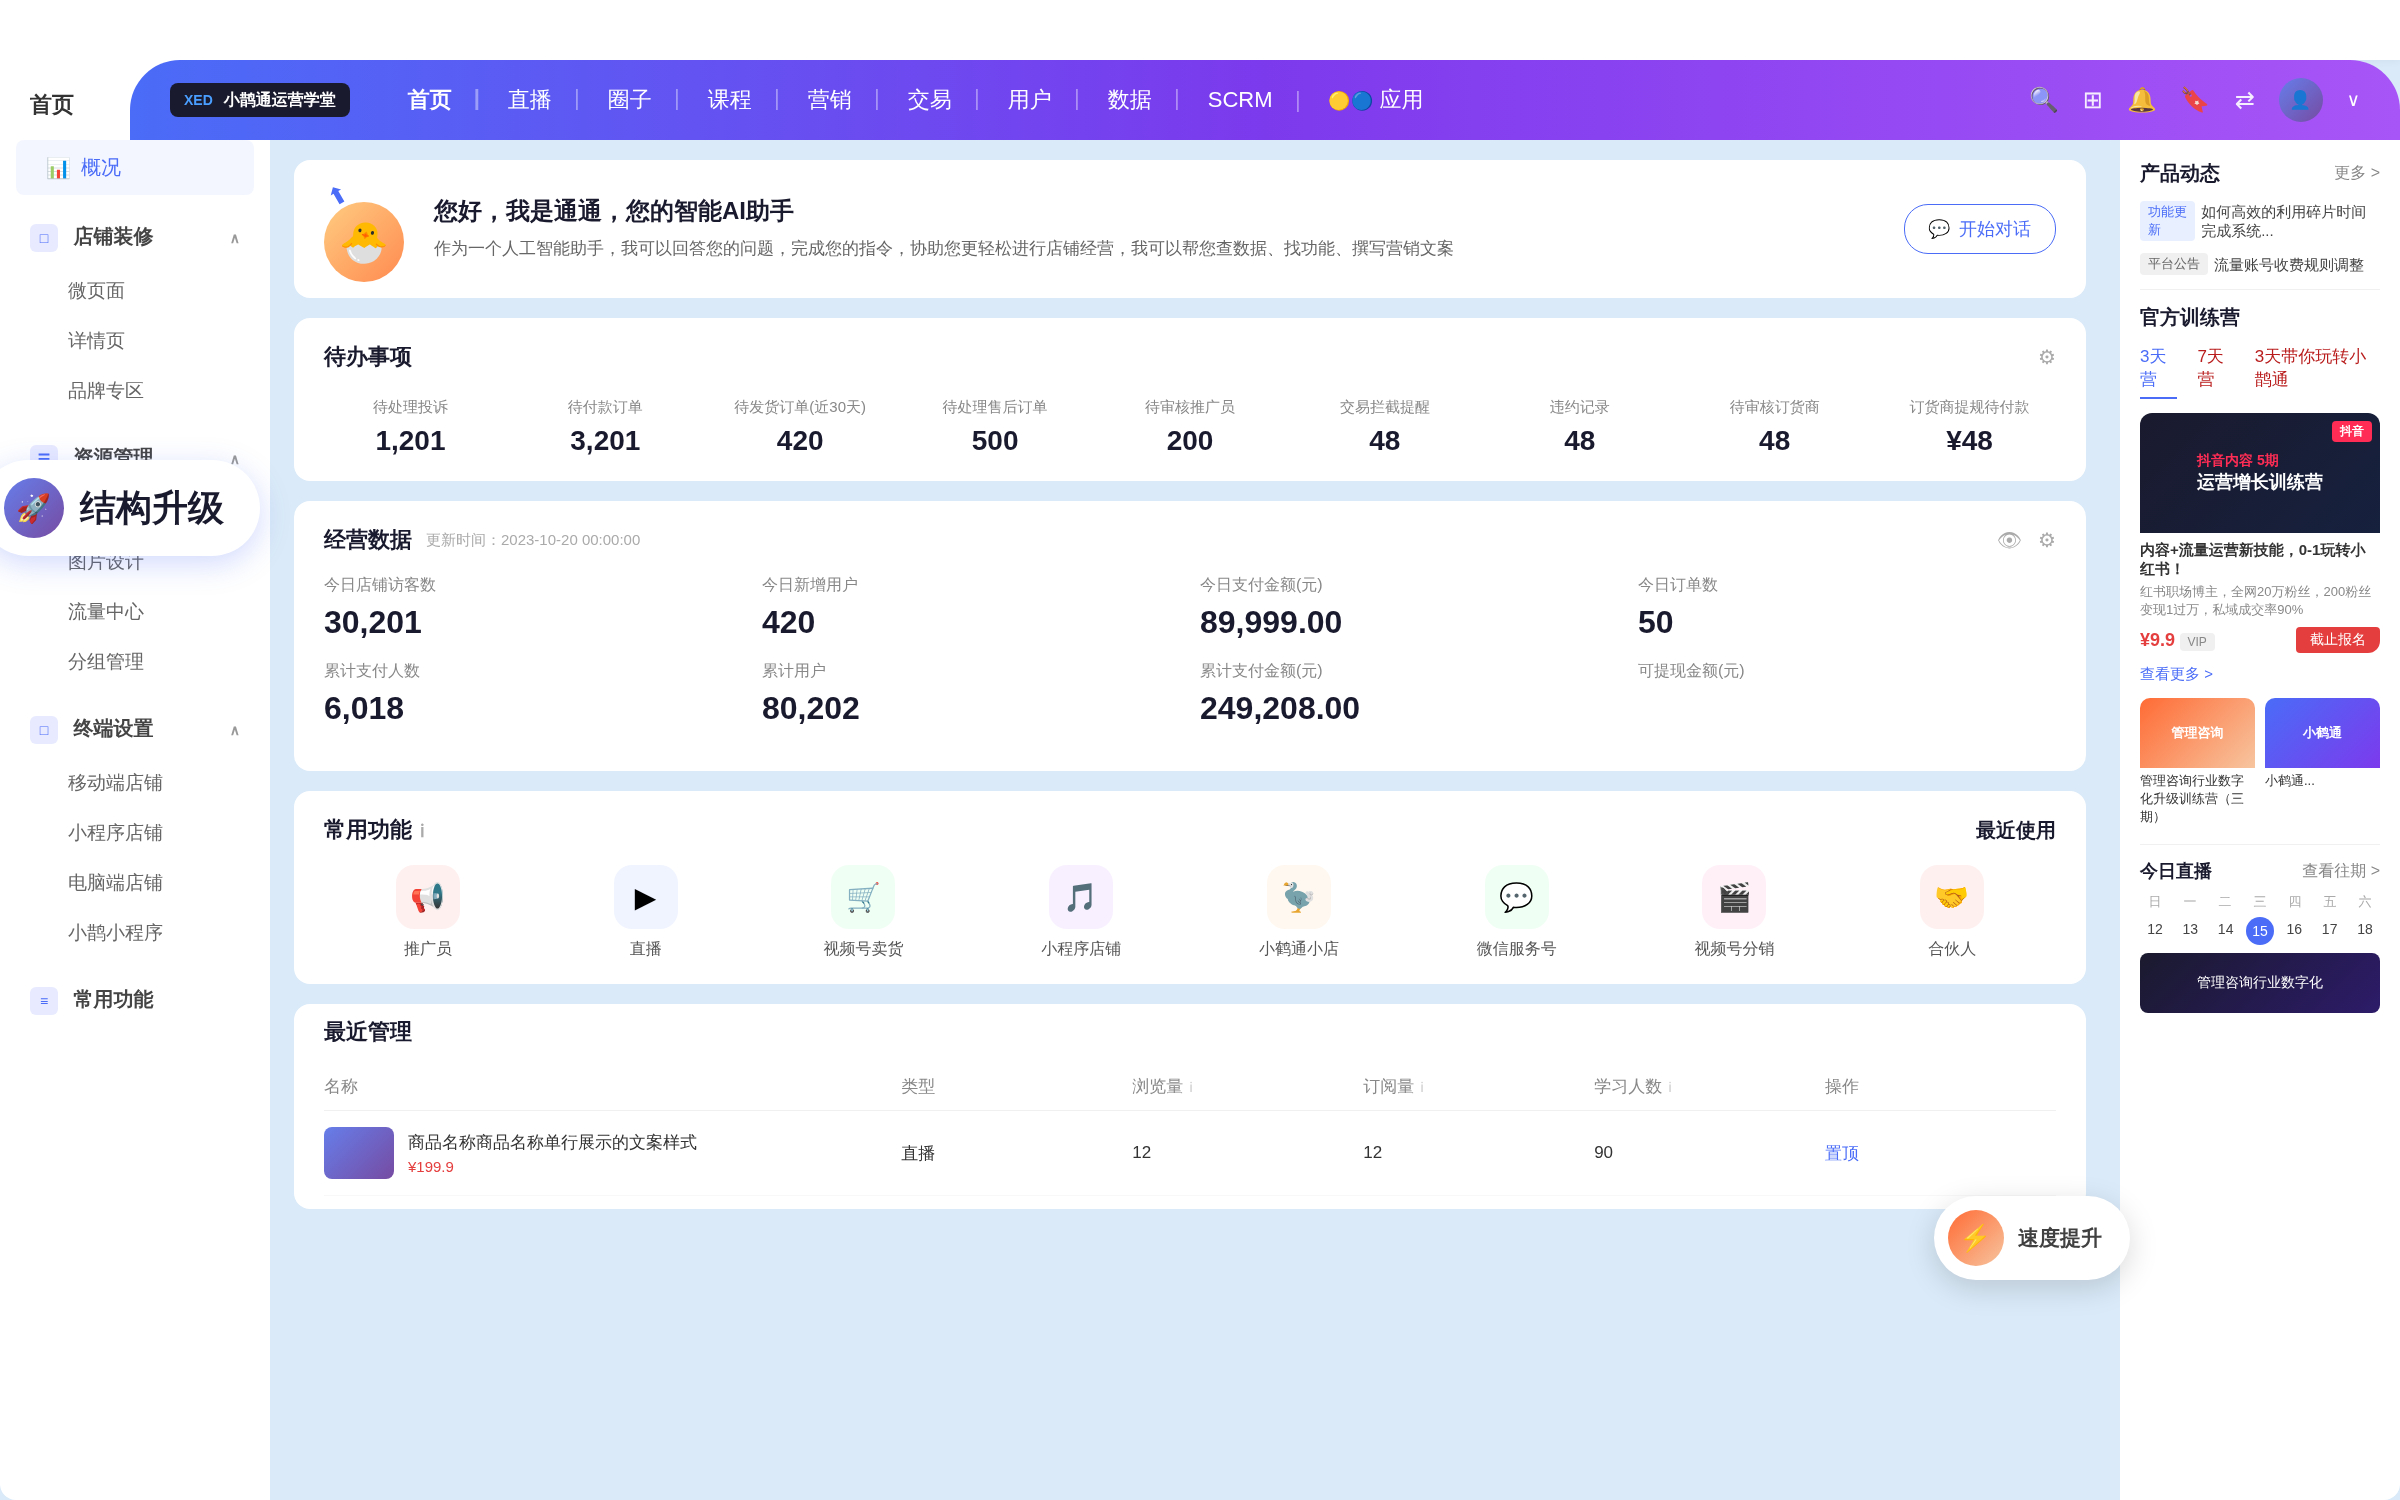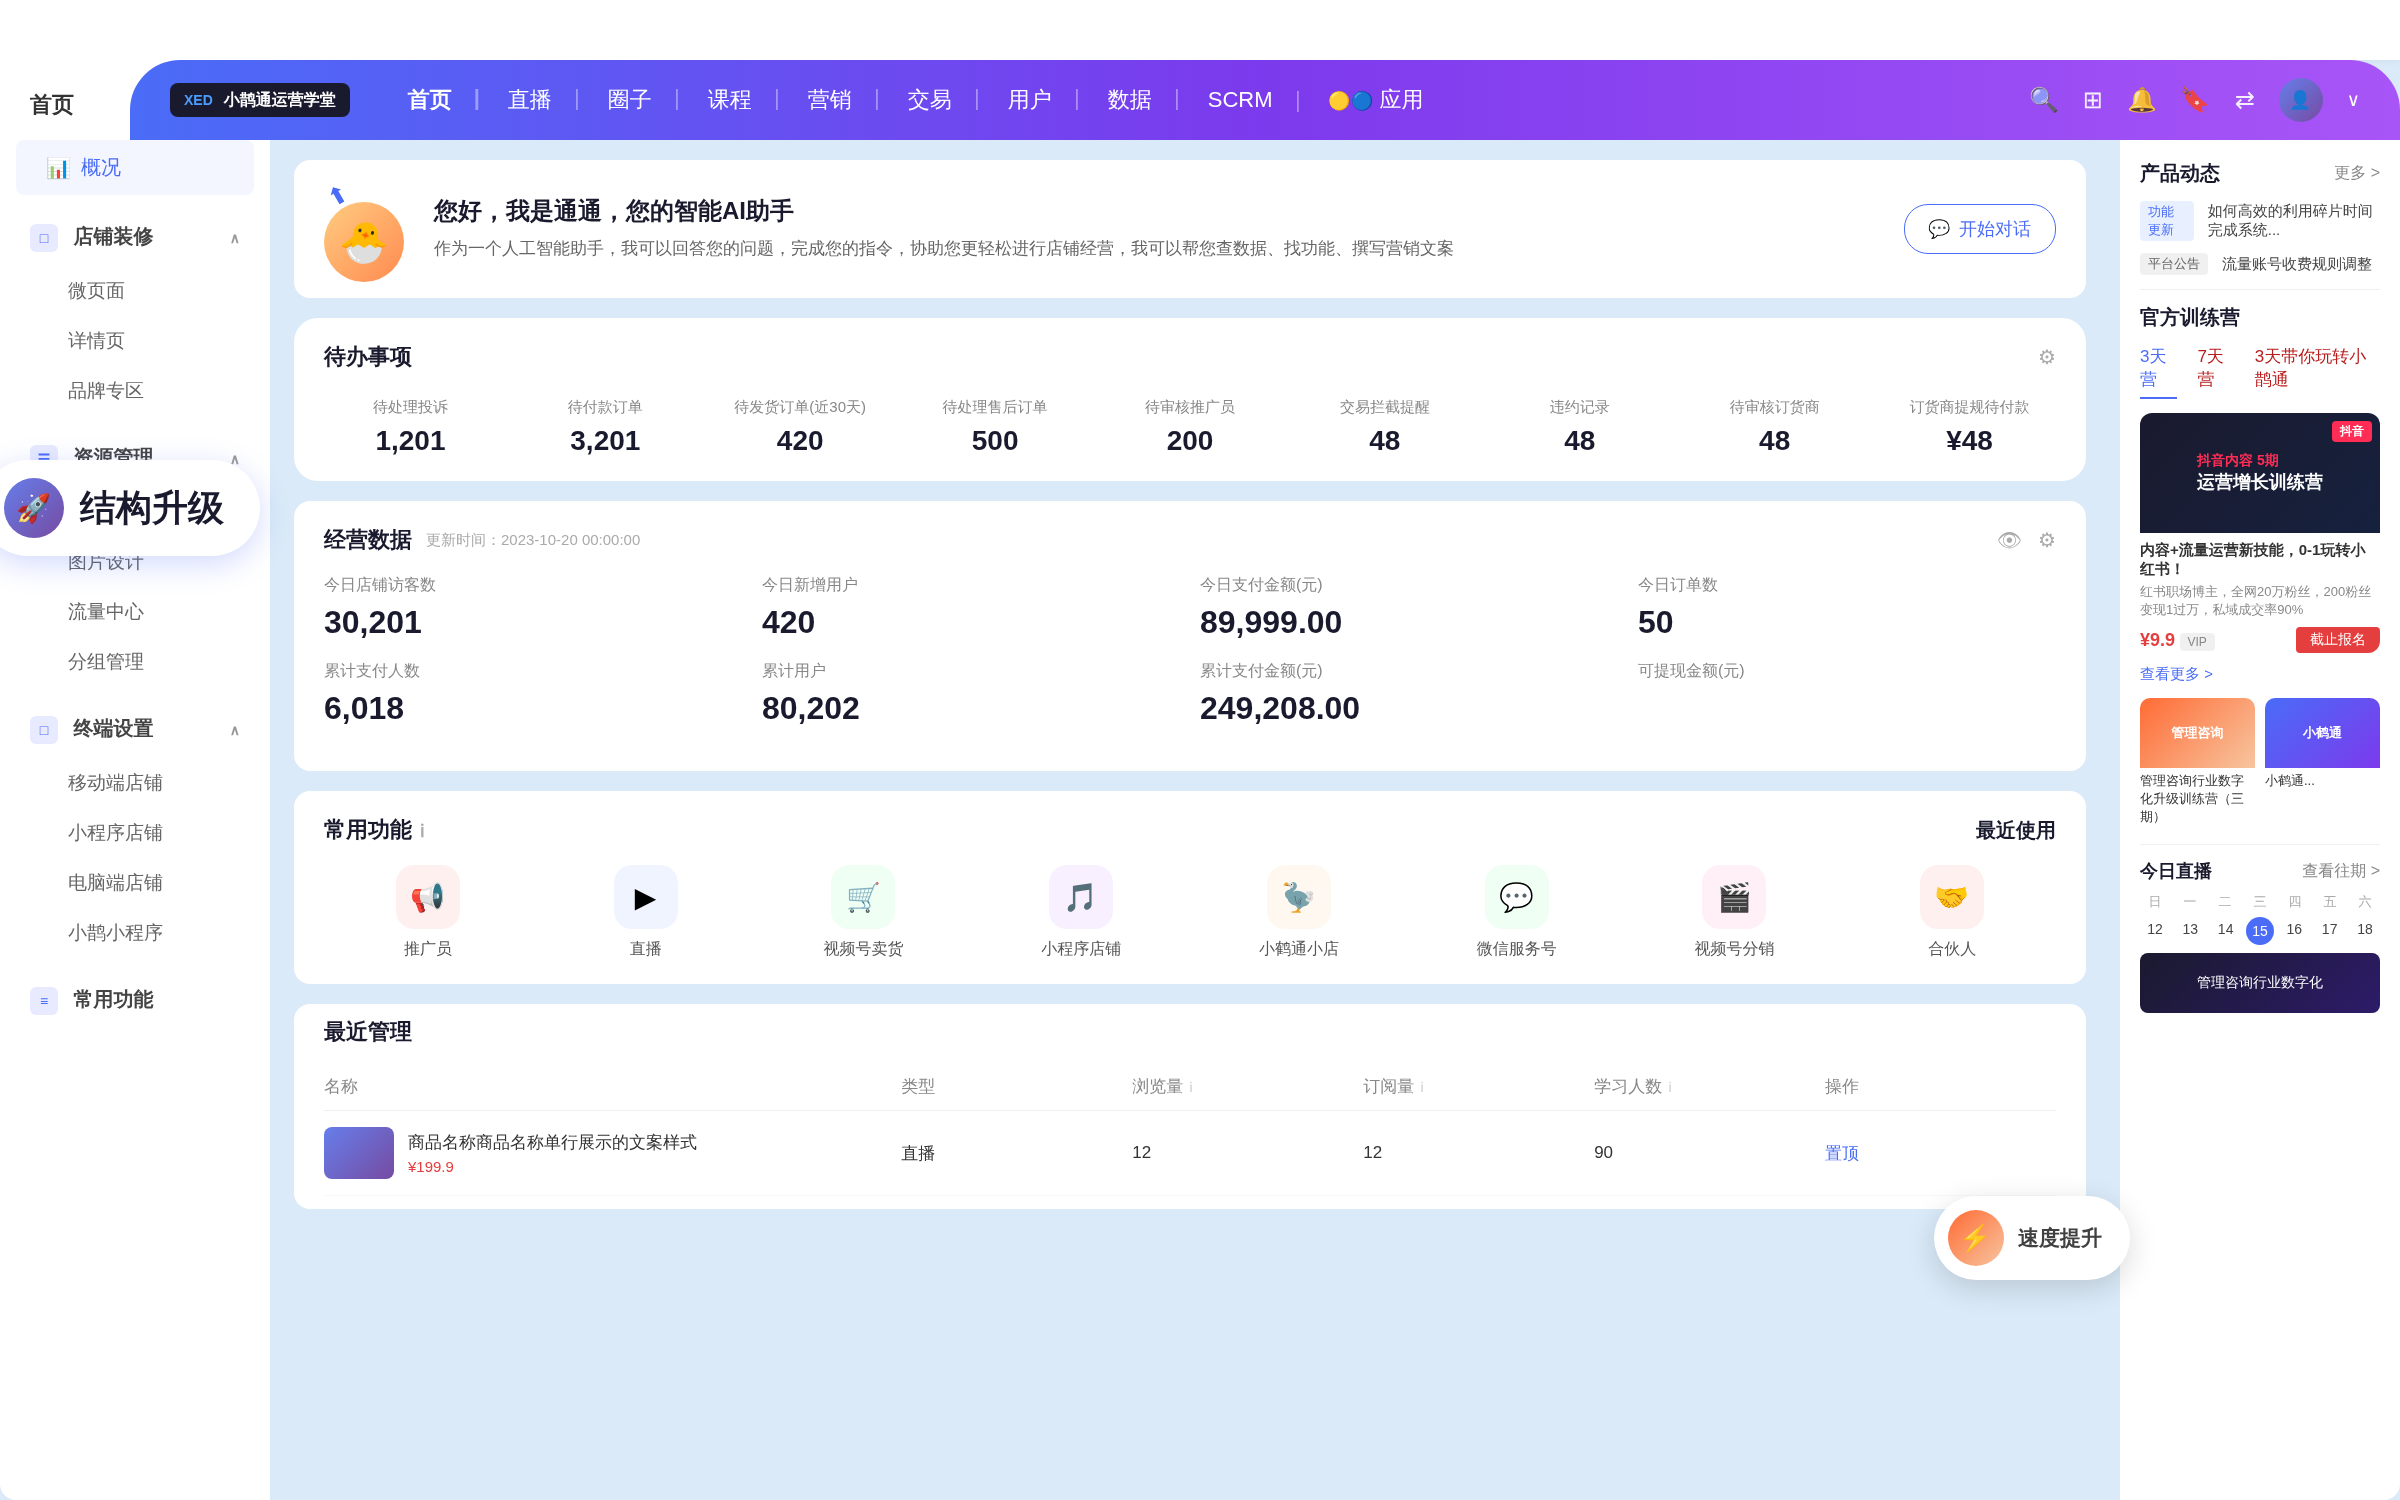--- a/index.html
+++ b/index.html
@@ -243,21 +243,21 @@
       display: flex;
       align-items: center;
       gap: 8px;
       white-space: nowrap;
       flex-shrink: 0;
     }
 
     
     .todo-section {
       background: white;
-      border-radius: 24px;
+      border-radius: 16px;
       padding: 24px 30px;
       margin-bottom: 20px;
     }
     .section-header {
       display: flex;
       align-items: center;
       justify-content: space-between;
       margin-bottom: 18px;
     }
     .section-title {
@@ -491,22 +491,21 @@
       display: inline-block;
       background: #f0f0f0;
       color: #666;
       border-radius: 4px;
       padding: 2px 8px;
       font-size: 13px;
       margin-right: 6px;
     }
     .product-update-item {
       display: flex;
-      align-items: center;
-      gap: 8px;
+      align-items: flex-end;
       margin-bottom: 12px;
       font-size: 15px;
       color: #444;
     }
     .training-tabs {
       display: flex;
       gap: 20px;
       margin-bottom: 14px;
     }
     .training-tab {

